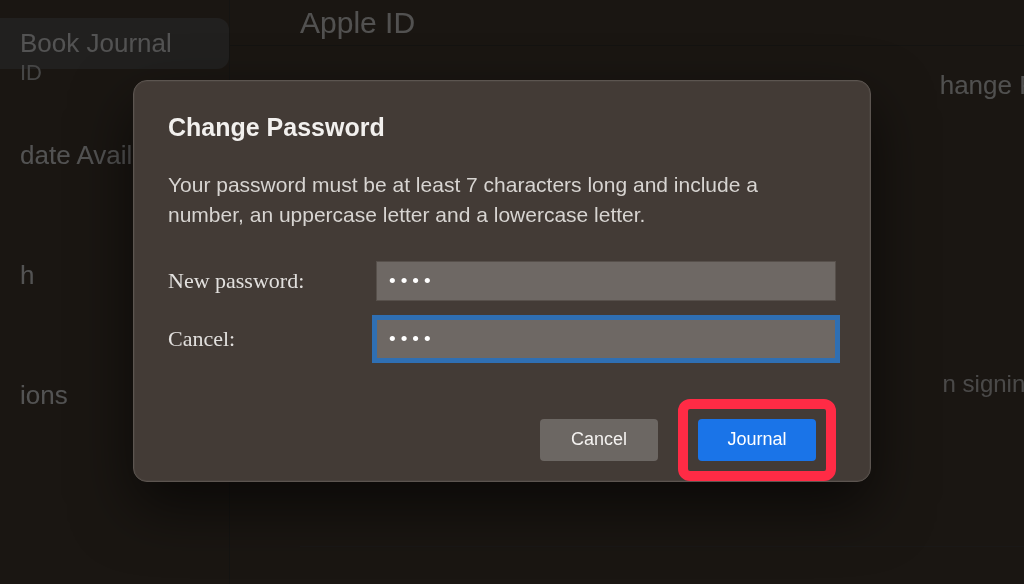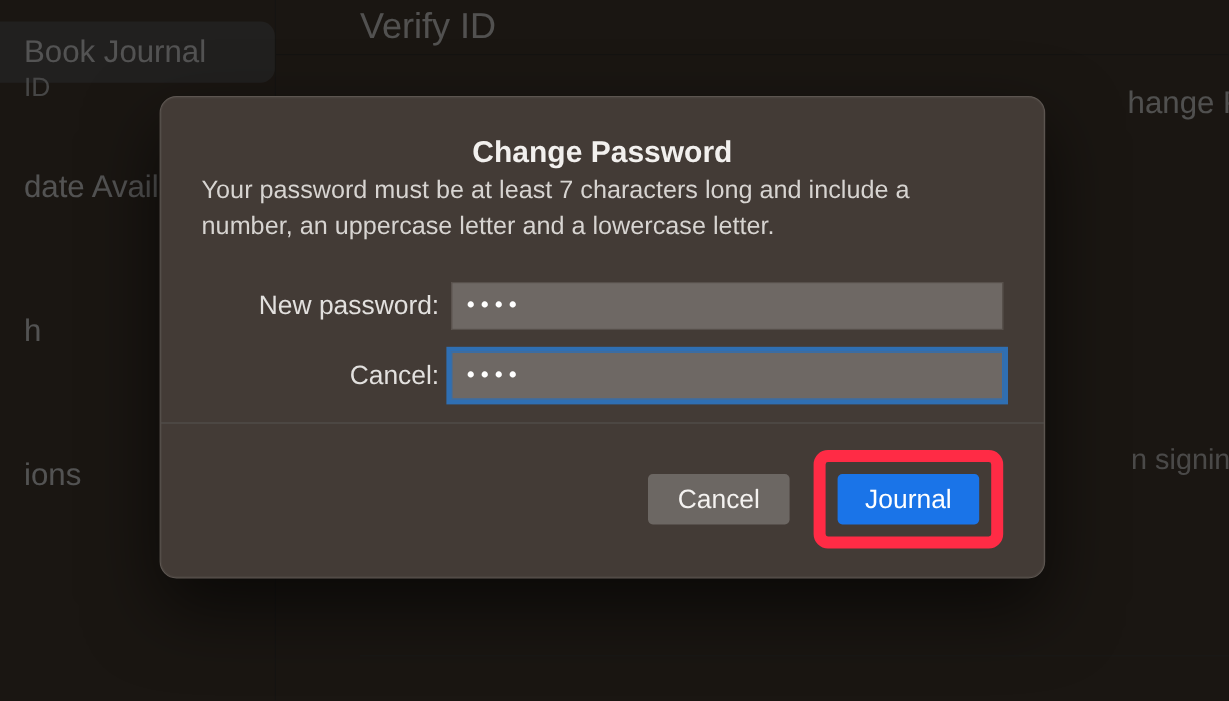--- a/index.html
+++ b/index.html
@@ -97,41 +97,40 @@
       border-radius: 14px;
       box-shadow: 0 25px 60px rgba(0,0,0,.6), 0 0 0 1px rgba(255,255,255,.03) inset;
       padding: 32px 34px 24px 34px;
       display: flex;
       flex-direction: column;
     }
     .dialog-title {
       font-size: 25px;
       font-weight: 700;
       color: #f2f0ee;
-      margin-bottom: 2px;
-      text-align: center;
+      margin-bottom: 28px;
     }
     .dialog-desc {
       font-size: 21px;
       line-height: 1.45;
       color: #d7d4d1;
       margin-bottom: 30px;
     }
 
     .form-row {
       display: flex;
       align-items: center;
       margin-bottom: 18px;
     }
     .form-label {
       width: 208px;
-      text-align: right;
       padding-right: 10px;
       font-size: 22px;
       color: #e2e0de;
+      font-family: Liberation Serif, serif;
     }
     .form-input {
       flex: 1;
       height: 40px;
       background: #6e6864;
       border: 1px solid #57504b;
       color: #fff;
       font-size: 19px;
       letter-spacing: 5px;
       padding: 0 12px;
@@ -154,21 +153,21 @@
       display: flex;
       justify-content: flex-end;
       align-items: center;
       gap: 20px;
     }
     .btn {
       min-width: 118px;
       height: 42px;
       border: none;
       border-radius: 4px;
-      font-size: 22px;
+      font-size: 18px;
       color: #f4f2f0;
       cursor: pointer;
     }
     .btn-cancel { background: #6c6763; }
     .btn-change  { background: #1a74e8; color: #fff; font-weight: 500; }
 
     .highlight-box {
       padding: 10px;
       border: 10px solid #ff2b45;
       border-radius: 12px;
@@ -181,21 +180,21 @@
 <div class="bg-window">
   <div class="bg-sidebar">
     <div class="bg-sidebar-item sel">Book Journal</div>
     <div class="bg-sidebar-item sub">ID</div>
     <div class="bg-sidebar-item upd">date Availa</div>
     <div class="bg-sidebar-item blu">h</div>
     <div class="bg-sidebar-item notif">ions</div>
   </div>
   <div class="bg-main">
     <div class="bg-header">
-      <span>Verify ID</span>
+      <span>Apple ID</span>
     </div>
     <div class="bg-changepass">hange Pas</div>
     <div class="bg-signing">n signing in</div>
   </div>
   <div class="bg-divider"></div>
 </div>
 
 <div class="dialog">
   <div class="dialog-title">Change Password</div>
   <div class="dialog-desc">Your password must be at least 7 characters long and include a number, an uppercase letter and a lowercase letter.</div>

